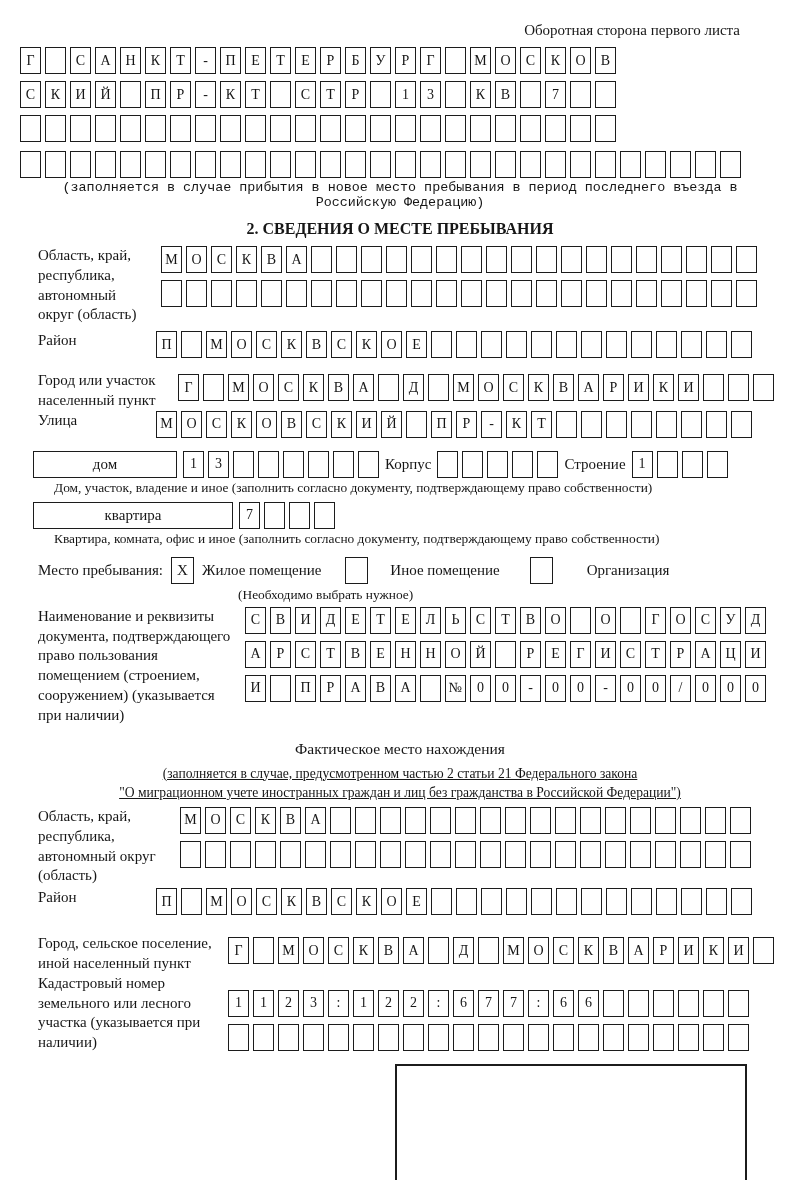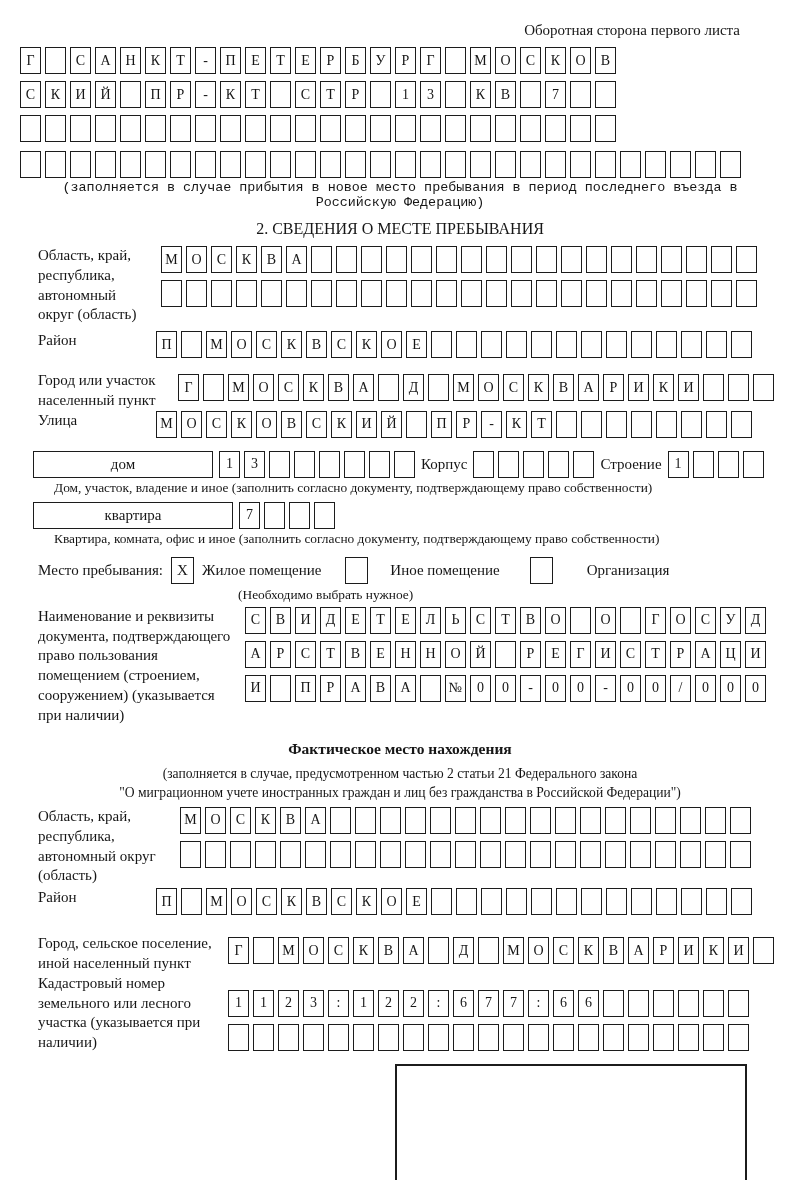--- a/index.html
+++ b/index.html
@@ -12,32 +12,32 @@
   .w140{width:140px}.w123{width:123px}.w118{width:118px}.w207{width:207px}
   .w142{width:142px}.w190{width:190px}
   .rows{display:flex; flex-direction:column;}
   .cells{display:flex; gap:4px; margin-bottom:7px;}
   .cell{width:21px; height:27px; border:1.8px solid #1c1c1c; box-sizing:border-box;
         display:flex; align-items:center; justify-content:center;
         font-size:14px; line-height:1; background:#fff; flex:0 0 auto;}
   .fullrow{margin:2px 0 2px 0;}
   .note{font-size:13.4px; margin-left:34px; margin-top:0px;}
   .note.center{text-align:center; margin-left:0;font-family:Liberation Mono, monospace;}
-  .sect-title{font-weight:normal; font-size:16px; text-align:center; margin:10px 0 8px 0;}
+  .sect-title{font-weight:bold; font-size:16px; text-align:center; margin:10px 0 8px 0;}
   .widebox{border:1.8px solid #1c1c1c; height:27px; box-sizing:border-box;
         display:flex; align-items:center; justify-content:center; font-size:15px; background:#fff;}
   .houserow{display:flex; align-items:center; margin-top:6px; margin-left:13px;}
   .houserow .inlabel{font-size:15px; margin:0 6px; white-space:nowrap;}
   .stay{display:flex; align-items:center; margin-top:10px;}
   .stay .slabel{font-size:15px; margin-left:18px;}
   .checkbox{width:23px; height:27px; border:1.8px solid #1c1c1c; box-sizing:border-box;
         display:flex; align-items:center; justify-content:center; font-size:15px; flex:0 0 auto;}
   .opt{font-size:15px; white-space:nowrap;}
-  .fact-title{font-weight:bold; font-size:15.5px; text-align:center; margin:14px 0 6px 0;}
-  .fact-note{font-size:13.6px; text-align:center; line-height:1.45;}
+  .fact-title{font-weight:normal; font-size:15.5px; text-align:center; margin:14px 0 6px 0;}
+  .fact-note{font-size:13.6px; text-align:center; line-height:1.45;text-decoration:underline;}
   .stampwrap{margin-left:375px; margin-top:6px; width:365px;}
   .stampbox{width:352px; height:175px; border:2px solid #1c1c1c; box-sizing:border-box; background:#fff;}
   .mt2{margin-top:2px}.mt4{margin-top:4px}.mt8{margin-top:8px}
 </style>
 </head>
 <body>
 
 <div class="page">
 
   <div class="hdr">Оборотная сторона первого листа</div>
@@ -301,21 +301,21 @@
         <span class="cell"></span>
         <span class="cell"></span>
         <span class="cell"></span>
         <span class="cell"></span>
         <span class="cell"></span>
         <span class="cell"></span>
       </div>
   </div>
 
   <div class="houserow">
-    <div class="widebox" style="width:180px">дом</div>
+    <div class="widebox" style="width:144px">дом</div>
     <div class="cells" style="margin:0 0 0 6px">
         <span class="cell">1</span>
         <span class="cell">3</span>
         <span class="cell"></span>
         <span class="cell"></span>
         <span class="cell"></span>
         <span class="cell"></span>
         <span class="cell"></span>
         <span class="cell"></span>
       </div>

